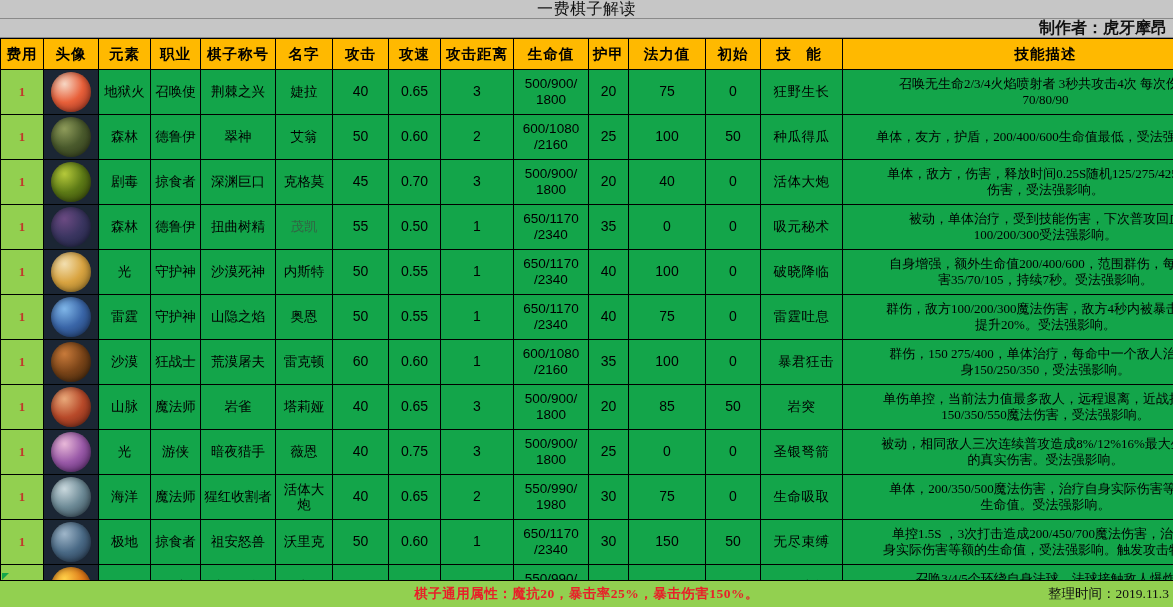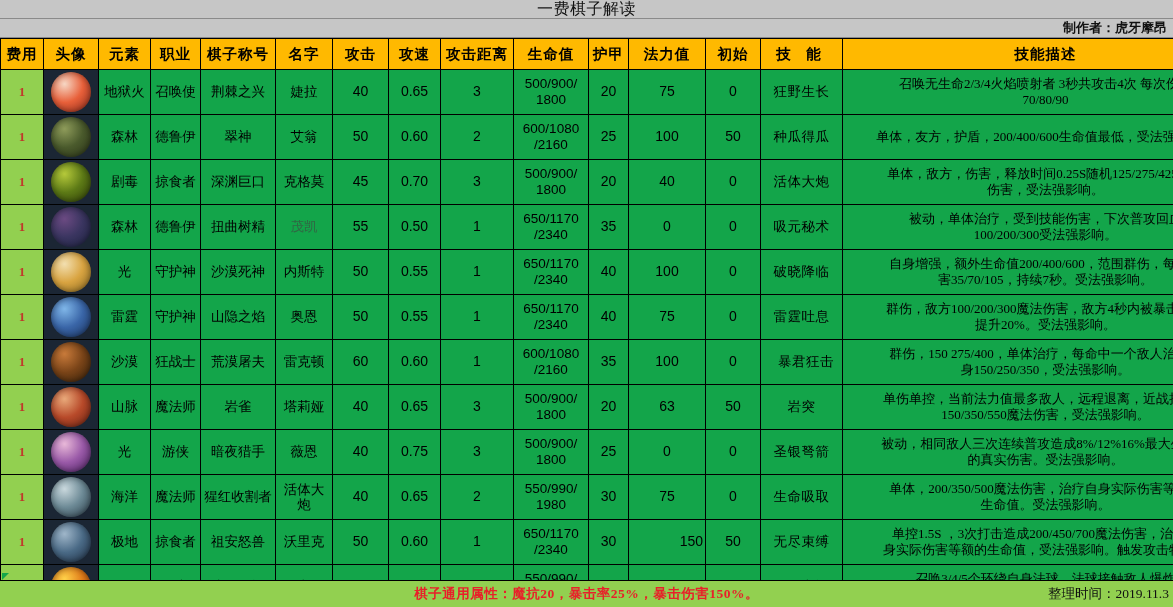--- a/index.html
+++ b/index.html
@@ -18,21 +18,21 @@
     display:flex;align-items:center;justify-content:center;
     box-sizing:border-box;
   }
   .titlebar .t{font-size:16px;color:#111;letter-spacing:.5px;}
   .authorbar{
     height:19px;width:1173px;background:#c6c6c6;
     border-bottom:1px solid #8a8a8a;
     display:flex;align-items:center;justify-content:flex-end;
     box-sizing:border-box;padding-right:6px;
   }
-  .authorbar .a{font-size:13px;color:#111;font-weight:bold;}
+  .authorbar .a{font-size:16px;color:#111;font-weight:bold;}
 
   
   table.sheet{
     border-collapse:collapse;
     width:1173px;
     table-layout:fixed;
   }
   table.sheet td,table.sheet th{
     border:1px solid #000;
     padding:0 2px;
@@ -305,21 +305,21 @@
           </td>
           <td style="width: 47px;">山脉</td>
           <td style="width: 45px;">魔法师</td>
           <td style="width: 70px;">岩雀</td>
           <td style="width: 52px;">塔莉娅</td>
           <td class="num" style="width: 51px;">40</td>
           <td class="num" style="width: 47px;">0.65</td>
           <td class="num" style="width: 68px;">3</td>
           <td class="hp" style="width: 70px;">500/900/<br>1800</td>
           <td class="num" style="width: 35px;">20</td>
-          <td class="num" style="width: 72px;">63</td>
+          <td class="num" style="width: 72px;">85</td>
           <td class="num" style="width: 50px;">50</td>
           <td class="skillname" style="width: 77px;">岩突</td>
           <td class="desc" style="width: 401px;">单伤单控，当前法力值最多敌人，远程退离，近战拉近。<br>150/350/550魔法伤害，受法强影响。</td>
         </tr>
         <tr>
           <td class="cost" style="width: 38px;">1</td>
           <td class="avatar" style="width: 50px;">
             <div class="av-wrap">
               <div class="av" style="background: radial-gradient(circle at 34% 30%, rgb(232, 184, 216) 0%, rgb(154, 90, 168) 48%, rgb(74, 32, 96) 100%);"></div>
             </div>
@@ -368,21 +368,21 @@
           </td>
           <td style="width: 47px;">极地</td>
           <td style="width: 45px;">掠食者</td>
           <td style="width: 70px;">祖安怒兽</td>
           <td style="width: 52px;">沃里克</td>
           <td class="num" style="width: 51px;">50</td>
           <td class="num" style="width: 47px;">0.60</td>
           <td class="num" style="width: 68px;">1</td>
           <td class="hp" style="width: 70px;">650/1170<br>/2340</td>
           <td class="num" style="width: 35px;">30</td>
-          <td class="num" style="width: 72px; text-align: right;">150</td>
+          <td class="num" style="width: 72px;">150</td>
           <td class="num" style="width: 50px;">50</td>
           <td class="skillname" style="width: 77px;">无尽束缚</td>
           <td class="desc" style="width: 401px;">单控1.5S ，3次打击造成200/450/700魔法伤害，治疗自<br>身实际伤害等额的生命值，受法强影响。触发攻击特效。</td>
         </tr>
         <tr>
           <td class="cost" style="width: 38px;">1</td>
           <td class="avatar" style="width: 50px;">
             <div class="av-wrap">
               <div class="av" style="background: radial-gradient(circle at 34% 30%, rgb(255, 210, 74) 0%, rgb(224, 122, 24) 48%, rgb(138, 58, 8) 100%);"></div>
             </div>

